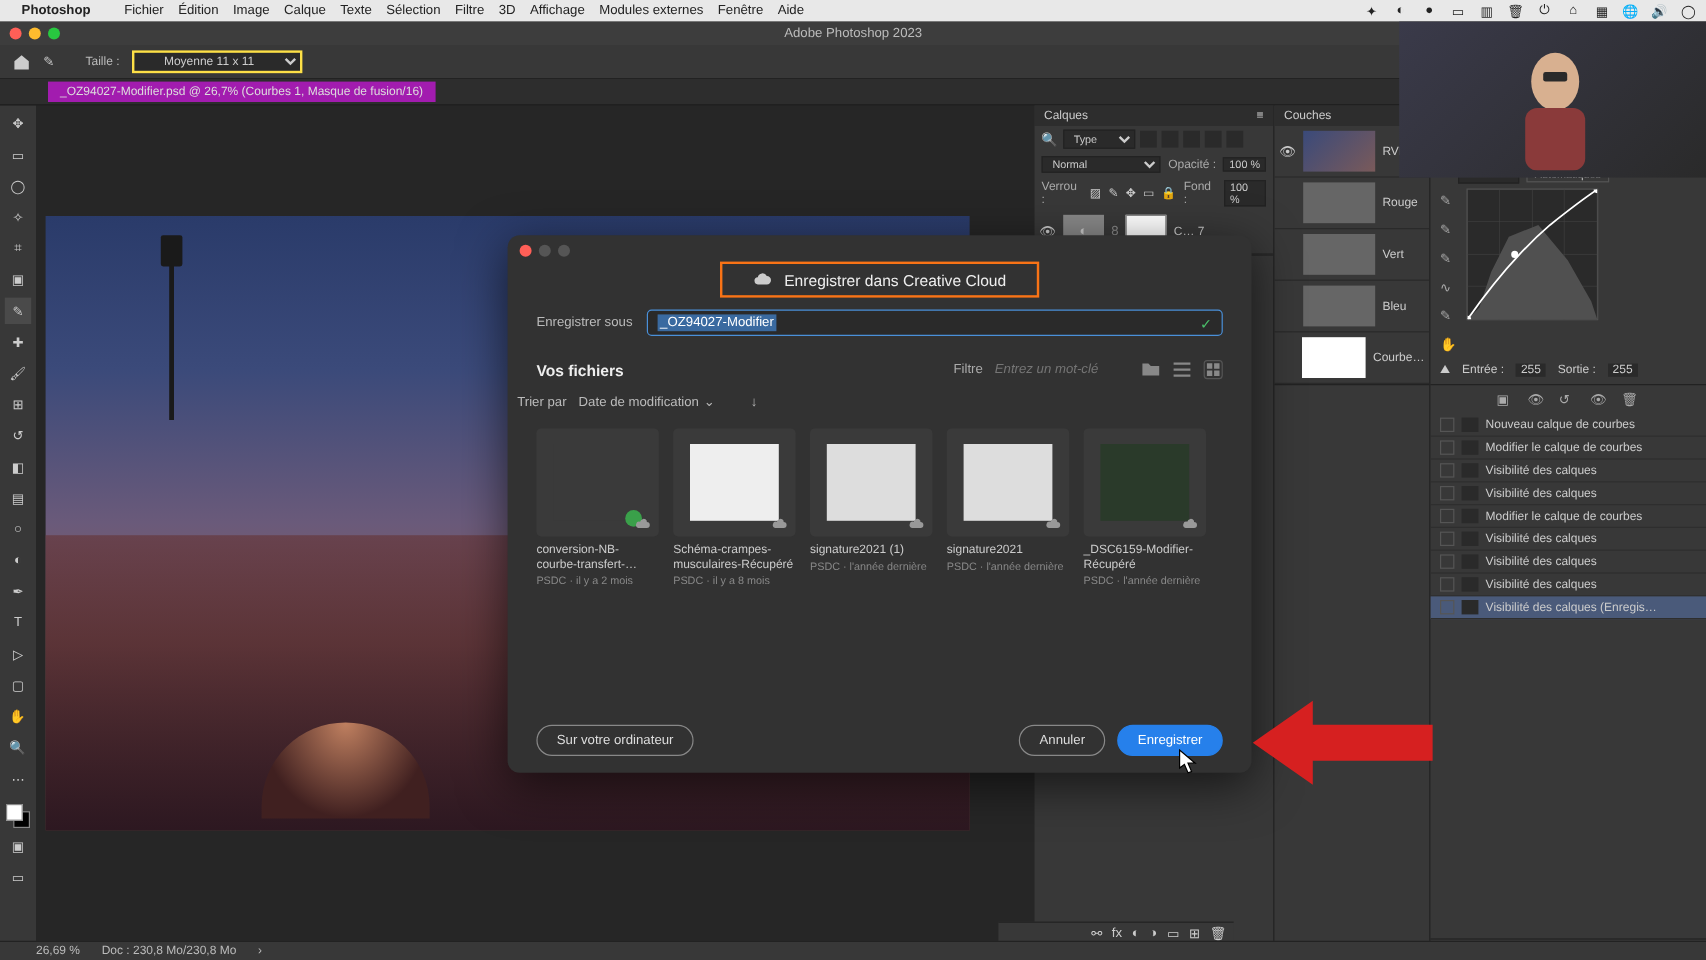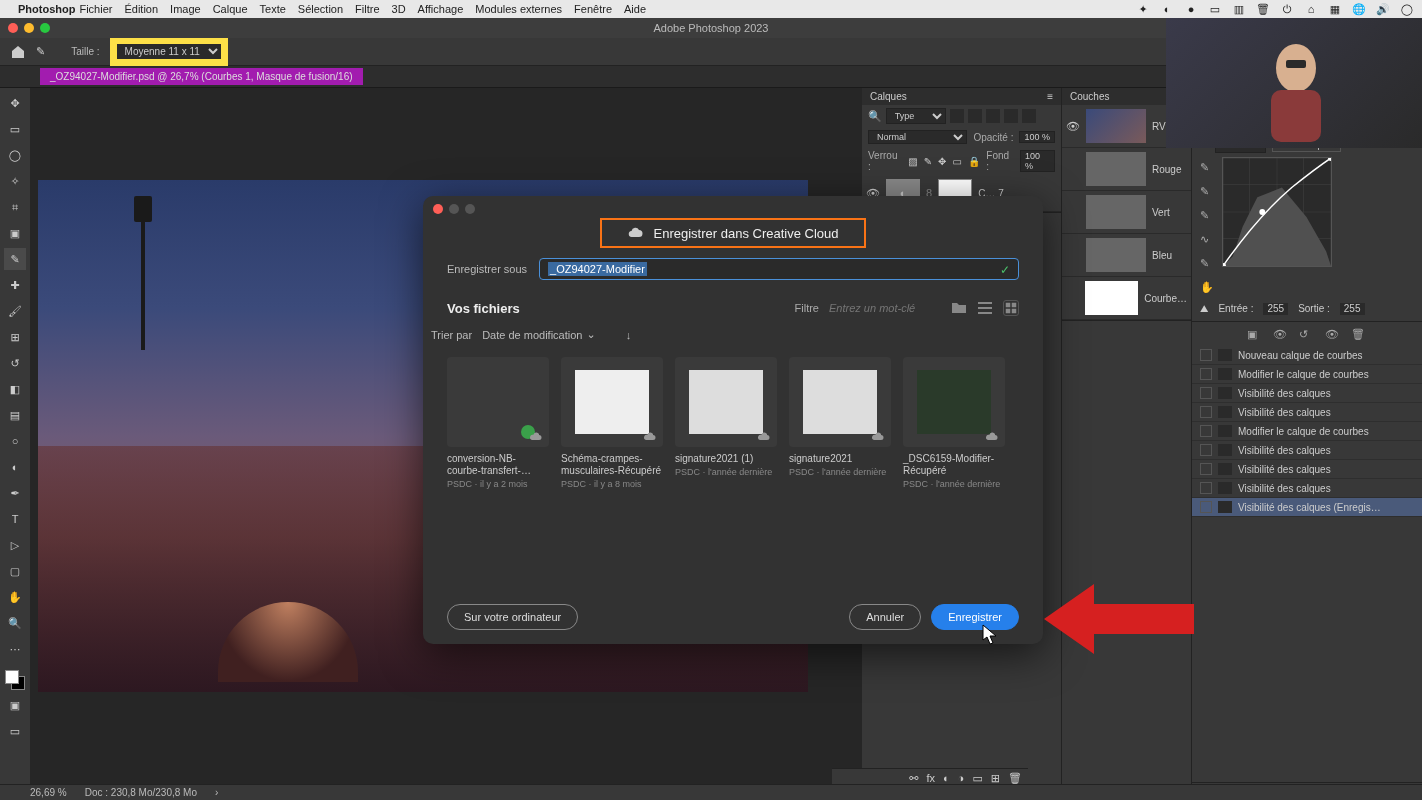--- a/index.html
+++ b/index.html
@@ -1,36 +1,36 @@
 <!DOCTYPE html>
 <html><head>
 <meta charset="utf-8">
 <style>
   * { box-sizing: border-box; margin: 0; padding: 0; font-family: -apple-system, BlinkMacSystemFont, "Segoe UI", sans-serif; }
   body { background: #323232; color: #ccc; width: 1422px; height: 800px; overflow: hidden; position: relative; font-size: 11px; }
 
   
   .menubar { background: #e8e8e8; height: 18px; display: flex; align-items: center; padding: 0 8px; color: #222; font-size: 11px; }
   .menubar .apple { font-size: 13px; margin-right: 10px; }
-  .menubar .appname { font-weight: bold; margin-right: 4px; }
+  .menubar .appname { font-weight: bold; margin-right: 28px; }
   .menubar .mitem { margin-right: 12px; cursor: default; }
   .menubar .right { margin-left: auto; display: flex; gap: 10px; }
   .menubar .right .micon { width: 14px; height: 14px; display: flex; align-items: center; justify-content: center; }
 
   
   .titlebar { background: #3d3d3d; height: 20px; display: flex; align-items: center; color: #bbb; font-size: 11px; position: relative; }
   .titlebar .traffic { position: absolute; left: 8px; display: flex; gap: 6px; }
   .titlebar .traffic span { width: 10px; height: 10px; border-radius: 50%; }
   .titlebar .title { margin: 0 auto; }
 
   
   .optionsbar { background: #383838; height: 28px; display: flex; align-items: center; padding: 0 10px; gap: 10px; border-bottom: 1px solid #222; }
   .optionsbar .home { width: 16px; height: 16px; }
   .optionsbar .size-label { color: #bbb; font-size: 10px; margin-left: 16px; }
-  .optionsbar select { background: #2a2a2a; color: #ccc; border: 7px solid #fde047; font-size: 10px; padding: 1px 4px; }
+  .optionsbar select { background: #2a2a2a; color: #ccc; border: 2px solid #fde047; font-size: 10px; padding: 1px 21px; }
 
   
   .doctabbar { background: #2d2d2d; height: 22px; display: flex; align-items: center; padding-left: 40px; border-bottom: 1px solid #1a1a1a; }
   .doctab { background: #a21caf; padding: 3px 10px; font-size: 10px; color: #ddd; }
 
   
   .main { display: flex; height: 714px; }
   .toolbar { width: 30px; background: #383838; display: flex; flex-direction: column; align-items: center; padding-top: 4px; gap: 4px; }
   .tool { width: 22px; height: 22px; display: flex; align-items: center; justify-content: center; color: #ccc; cursor: pointer; }
   .tool.sel { background: #4a4a4a; }

